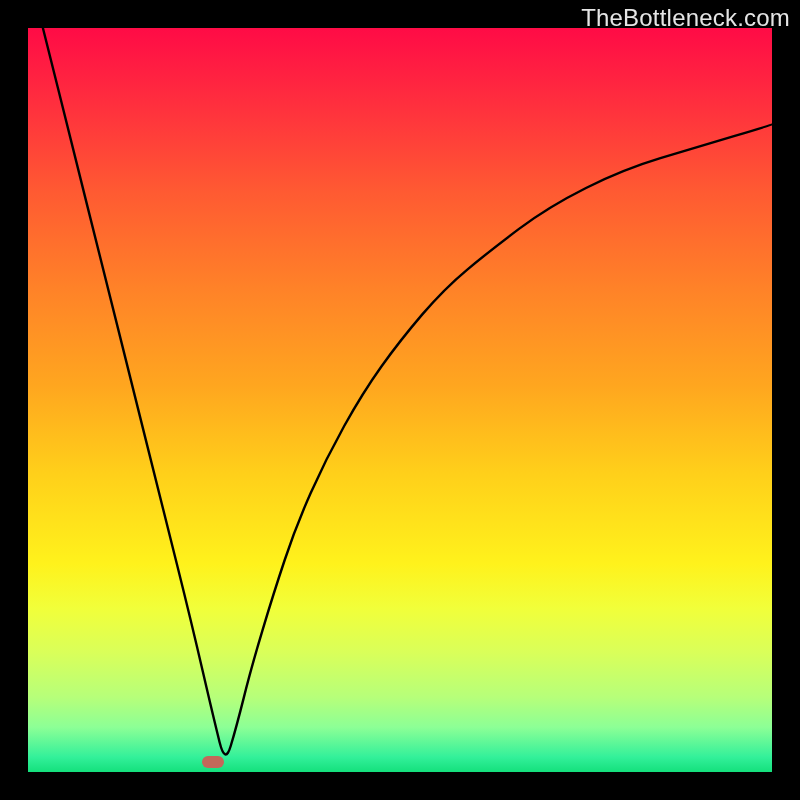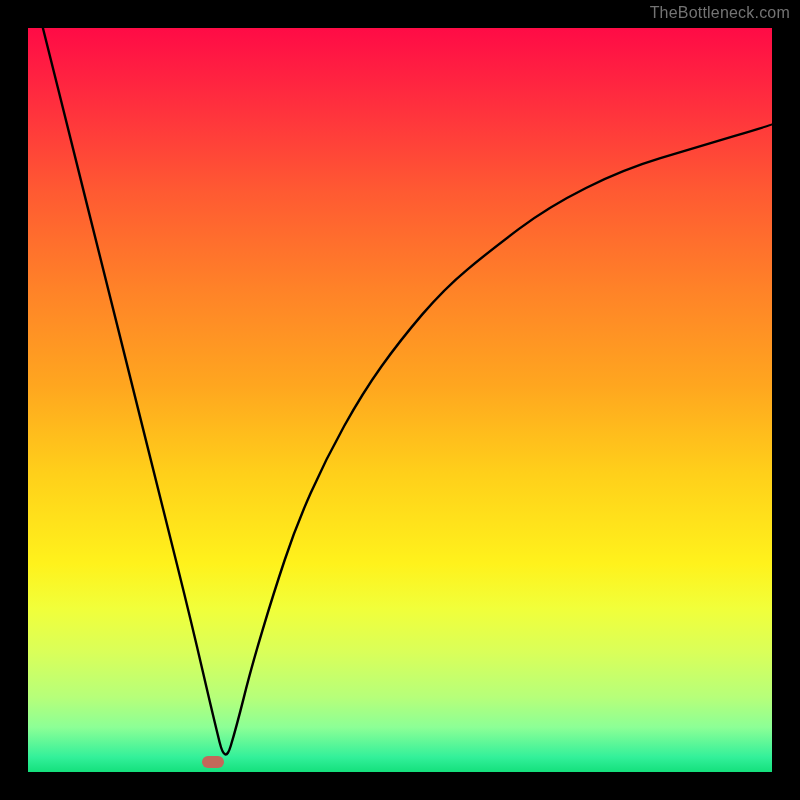--- a/index.html
+++ b/index.html
@@ -39,22 +39,22 @@
       #b6ff7a 90%,
       #8cff96 94%,
       #33f09a 98%,
       #14e07c 100%
     );
   }
   .watermark {
     position: absolute;
     top: 4px;
     right: 10px;
-    color: #737373;
-    font-size: 16px;
+    color: #e5e5e5;
+    font-size: 24px;
     letter-spacing: 0.2px;
     font-weight: 400;
     user-select: none;
   }
   svg.curve {
     position: absolute;
     top: 0;
     left: 0;
     width: 744px;
     height: 744px;

